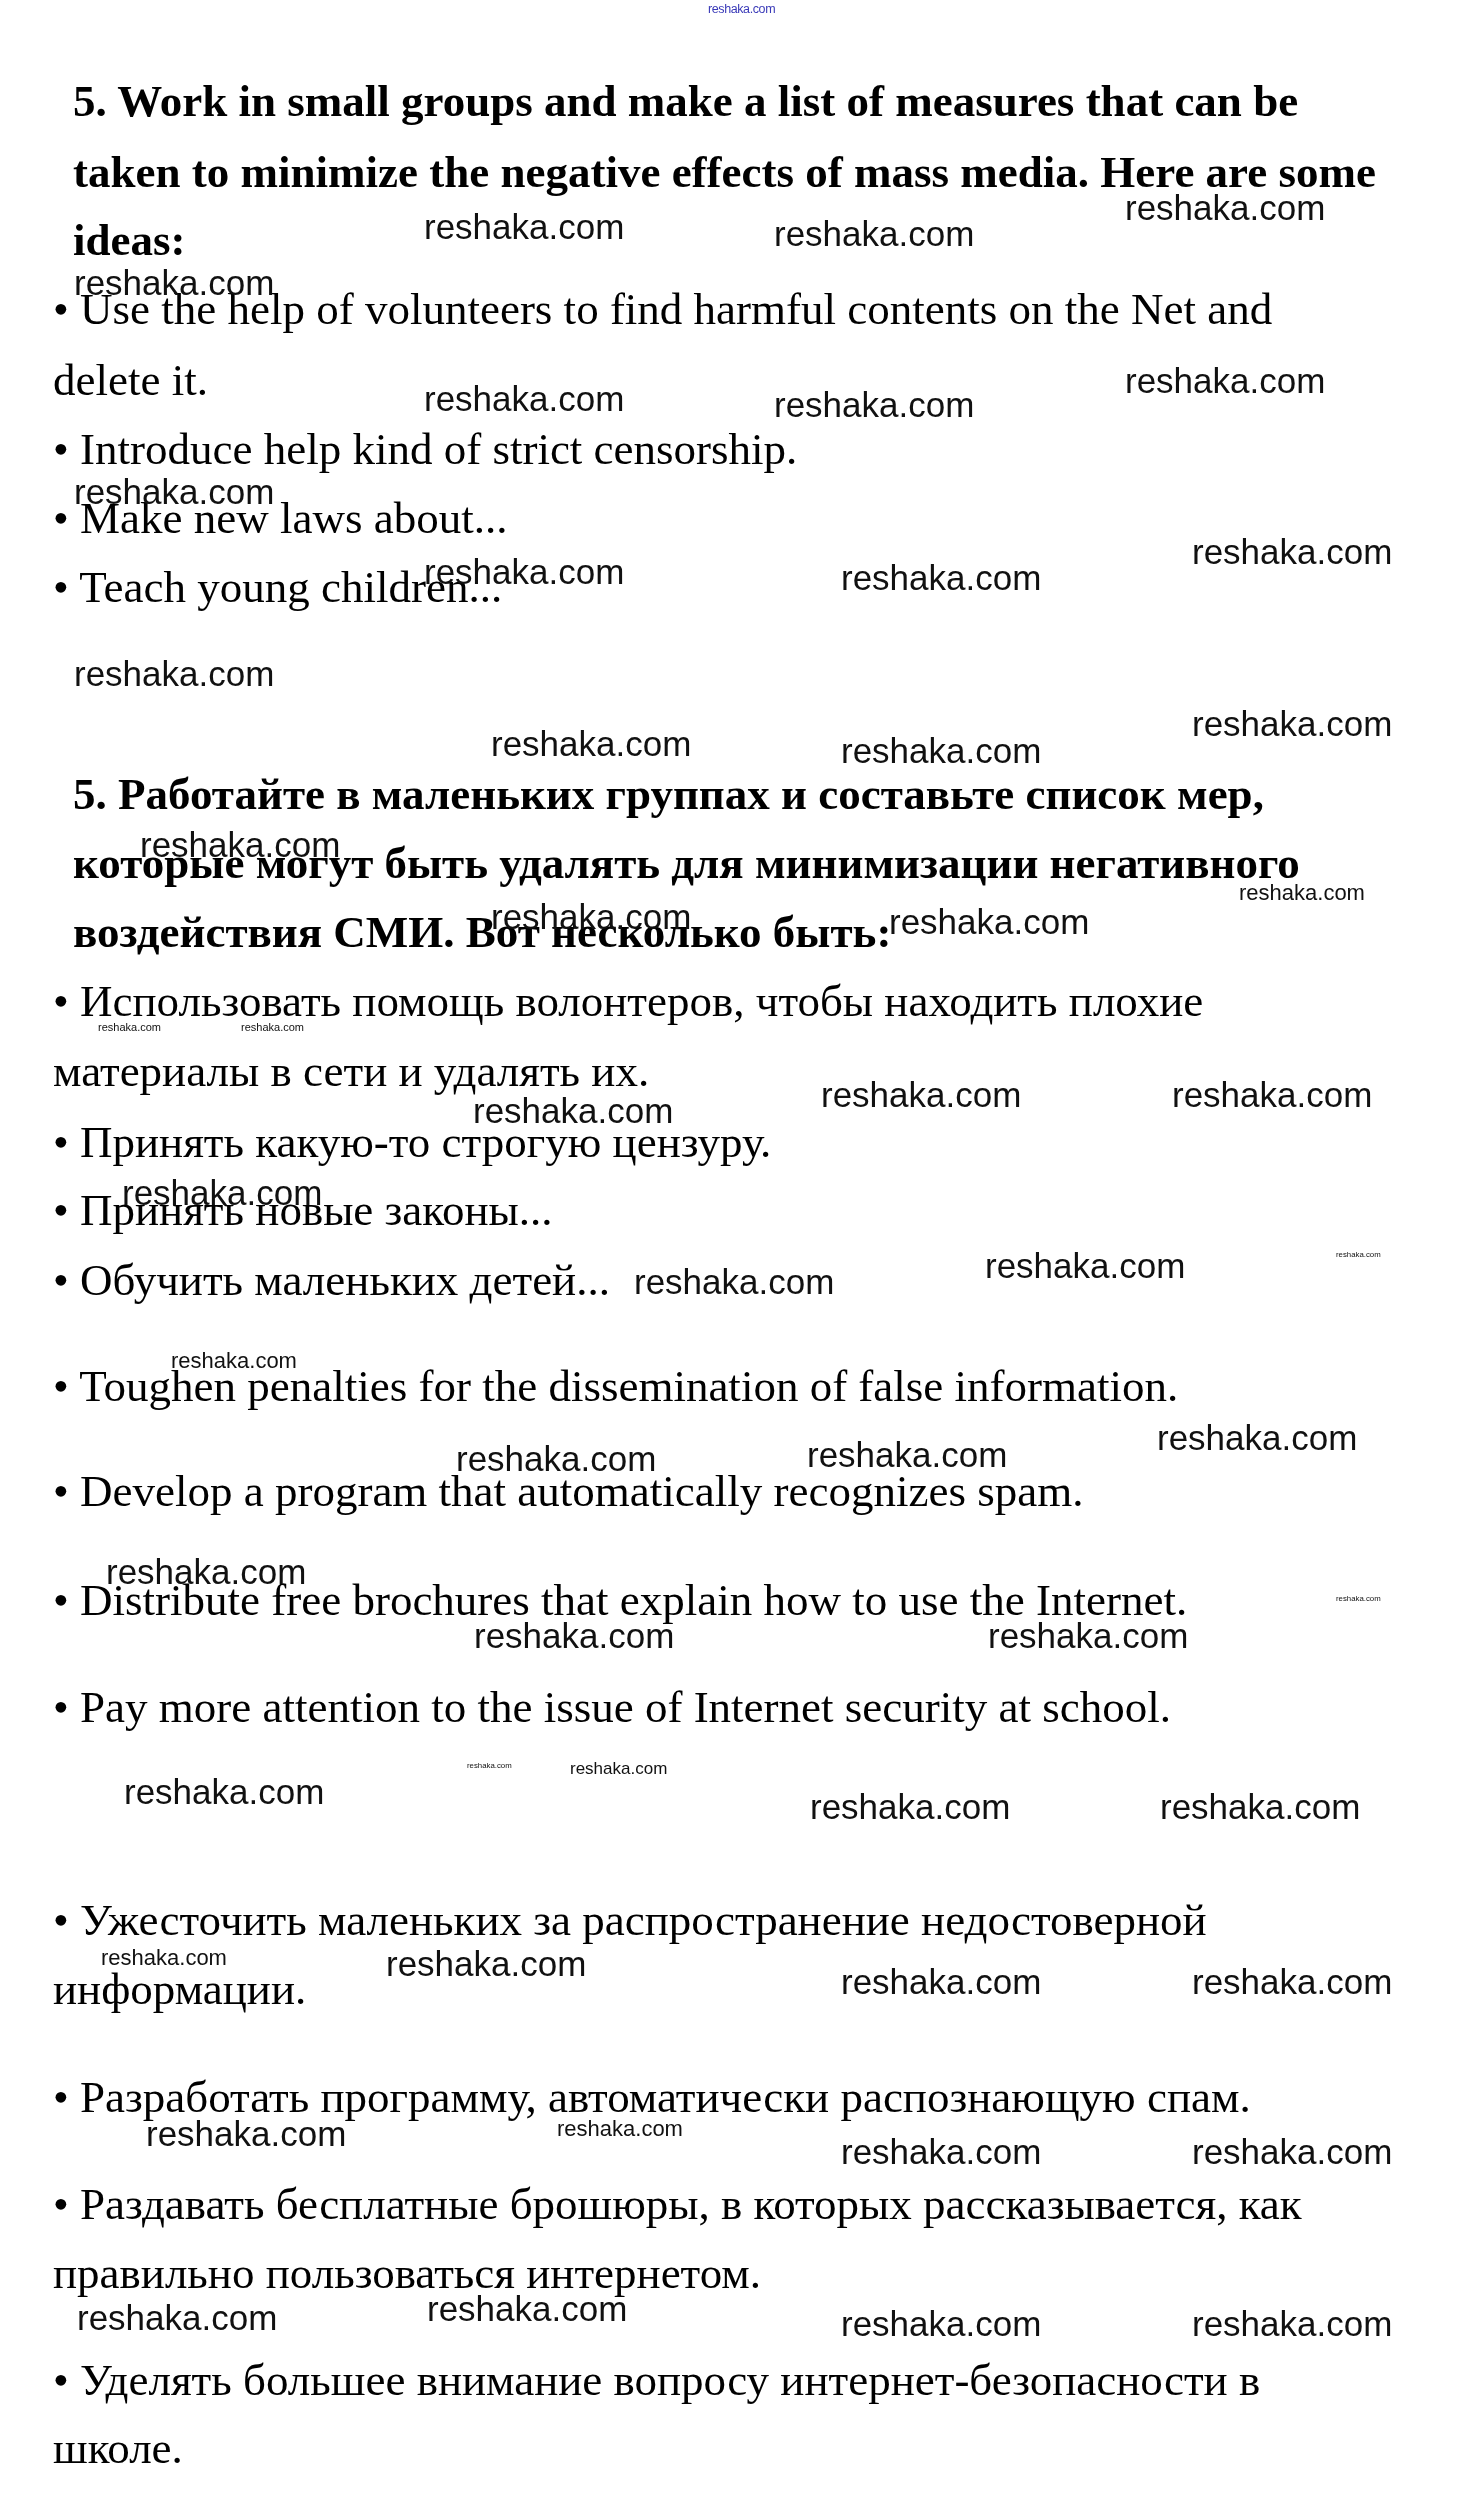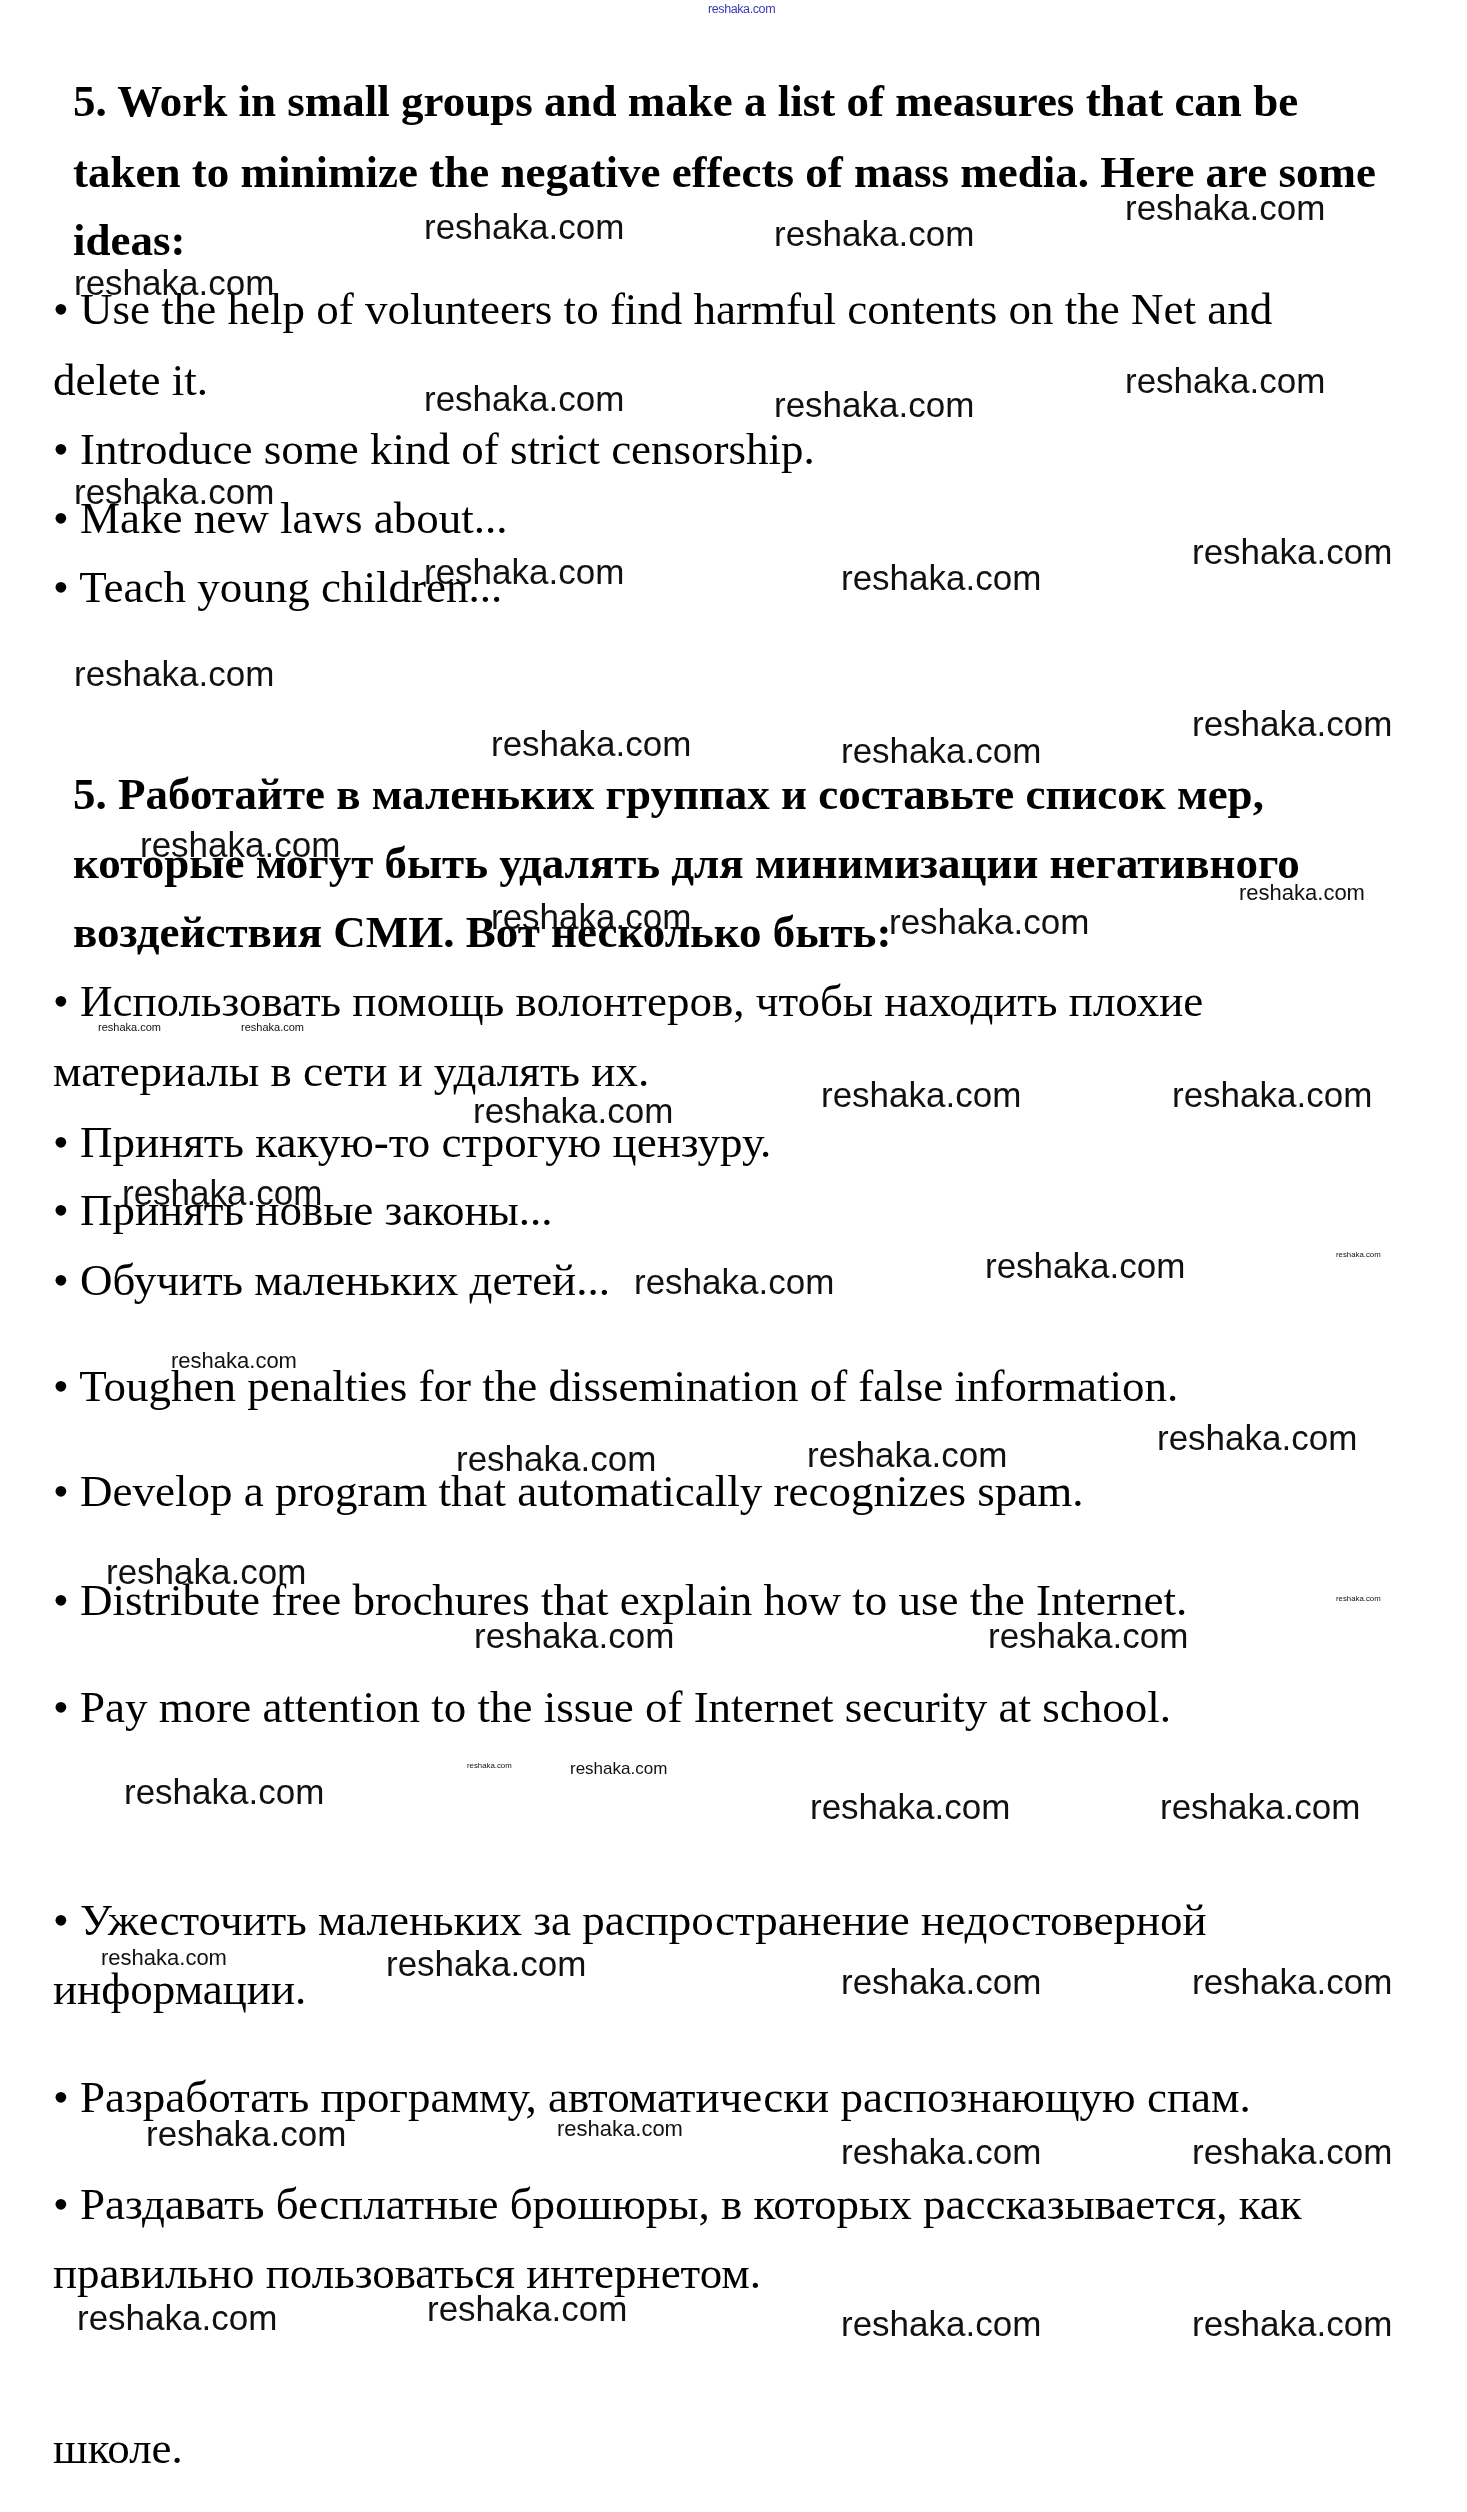--- a/index.html
+++ b/index.html
@@ -35,21 +35,21 @@
 <div class="page">
 
   <div class="top-wm">reshaka.com</div>
 
   <div class="ln b" style="top:115px">5. Work in small groups and make a list of measures that can be</div>
   <div class="ln b" style="top:186px">taken to minimize the negative effects of mass media. Here are some</div>
   <div class="ln b" style="top:254px">ideas:</div>
 
   <div class="ln" style="top:323px">• Use the help of volunteers to find harmful contents on the Net and</div>
   <div class="ln" style="top:394px">delete it.</div>
-  <div class="ln" style="top:463px">• Introduce some kind of strict censorship.</div>
+  <div class="ln" style="top:463px">• Introduce help kind of strict censorship.</div>
   <div class="ln" style="top:532px">• Make new laws about...</div>
   <div class="ln" style="top:601px">• Teach young children...</div>
 
   <div class="ln b" style="top:808px">5. Работайте в маленьких группах и составьте список мер,</div>
   <div class="ln b" style="top:877px">которые могут быть удалять для минимизации негативного</div>
   <div class="ln b" style="top:946px">воздействия СМИ. Вот несколько быть:</div>
 
   <div class="ln" style="top:1015px">• Использовать помощь волонтеров, чтобы находить плохие</div>
   <div class="ln" style="top:1085px">материалы в сети и удалять их.</div>
   <div class="ln" style="top:1156px">• Принять какую-то строгую цензуру.</div>
@@ -59,20 +59,21 @@
   <div class="ln" style="top:1400px">• Toughen penalties for the dissemination of false information.</div>
   <div class="ln" style="top:1505px">• Develop a program that automatically recognizes spam.</div>
   <div class="ln" style="top:1614px">• Distribute free brochures that explain how to use the Internet.</div>
   <div class="ln" style="top:1721px">• Pay more attention to the issue of Internet security at school.</div>
 
   <div class="ln" style="top:1934px">• Ужесточить маленьких за распространение недостоверной</div>
   <div class="ln" style="top:2003px">информации.</div>
   <div class="ln" style="top:2111px">• Разработать программу, автоматически распознающую спам.</div>
   <div class="ln" style="top:2218px">• Раздавать бесплатные брошюры, в которых рассказывается, как</div>
   <div class="ln" style="top:2287px">правильно пользоваться интернетом.</div>
+  <div class="ln" style="top:2394px">• Уделять большее внимание вопросу интернет-безопасности в</div>
   <div class="ln" style="top:2462px">школе.</div>
 
   <div class="wm l" style="left:424px;top:226px">reshaka.com</div>
   <div class="wm l" style="left:774px;top:233px">reshaka.com</div>
   <div class="wm l" style="left:1125px;top:207px">reshaka.com</div>
   <div class="wm l" style="left:74px;top:282px">reshaka.com</div>
   <div class="wm l" style="left:424px;top:398px">reshaka.com</div>
   <div class="wm l" style="left:774px;top:404px">reshaka.com</div>
   <div class="wm l" style="left:1125px;top:380px">reshaka.com</div>
   <div class="wm l" style="left:74px;top:491px">reshaka.com</div>

